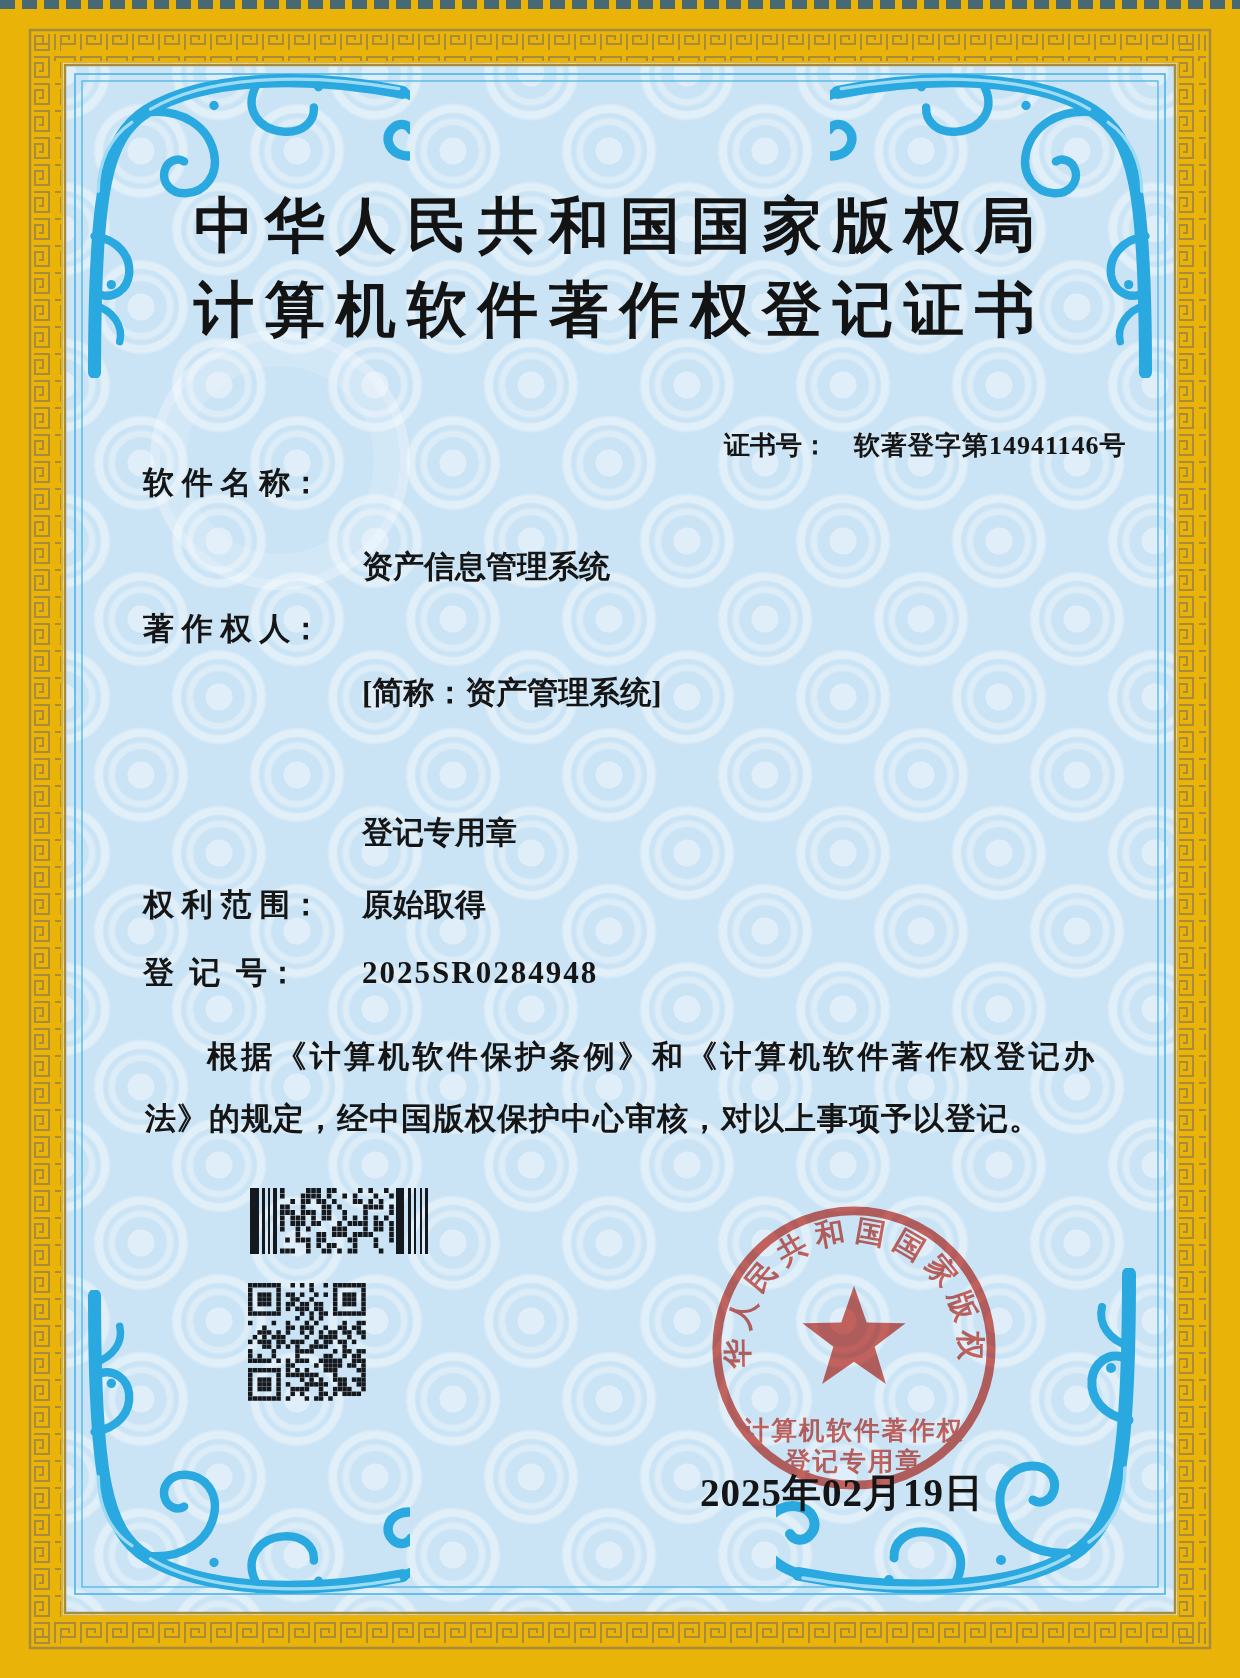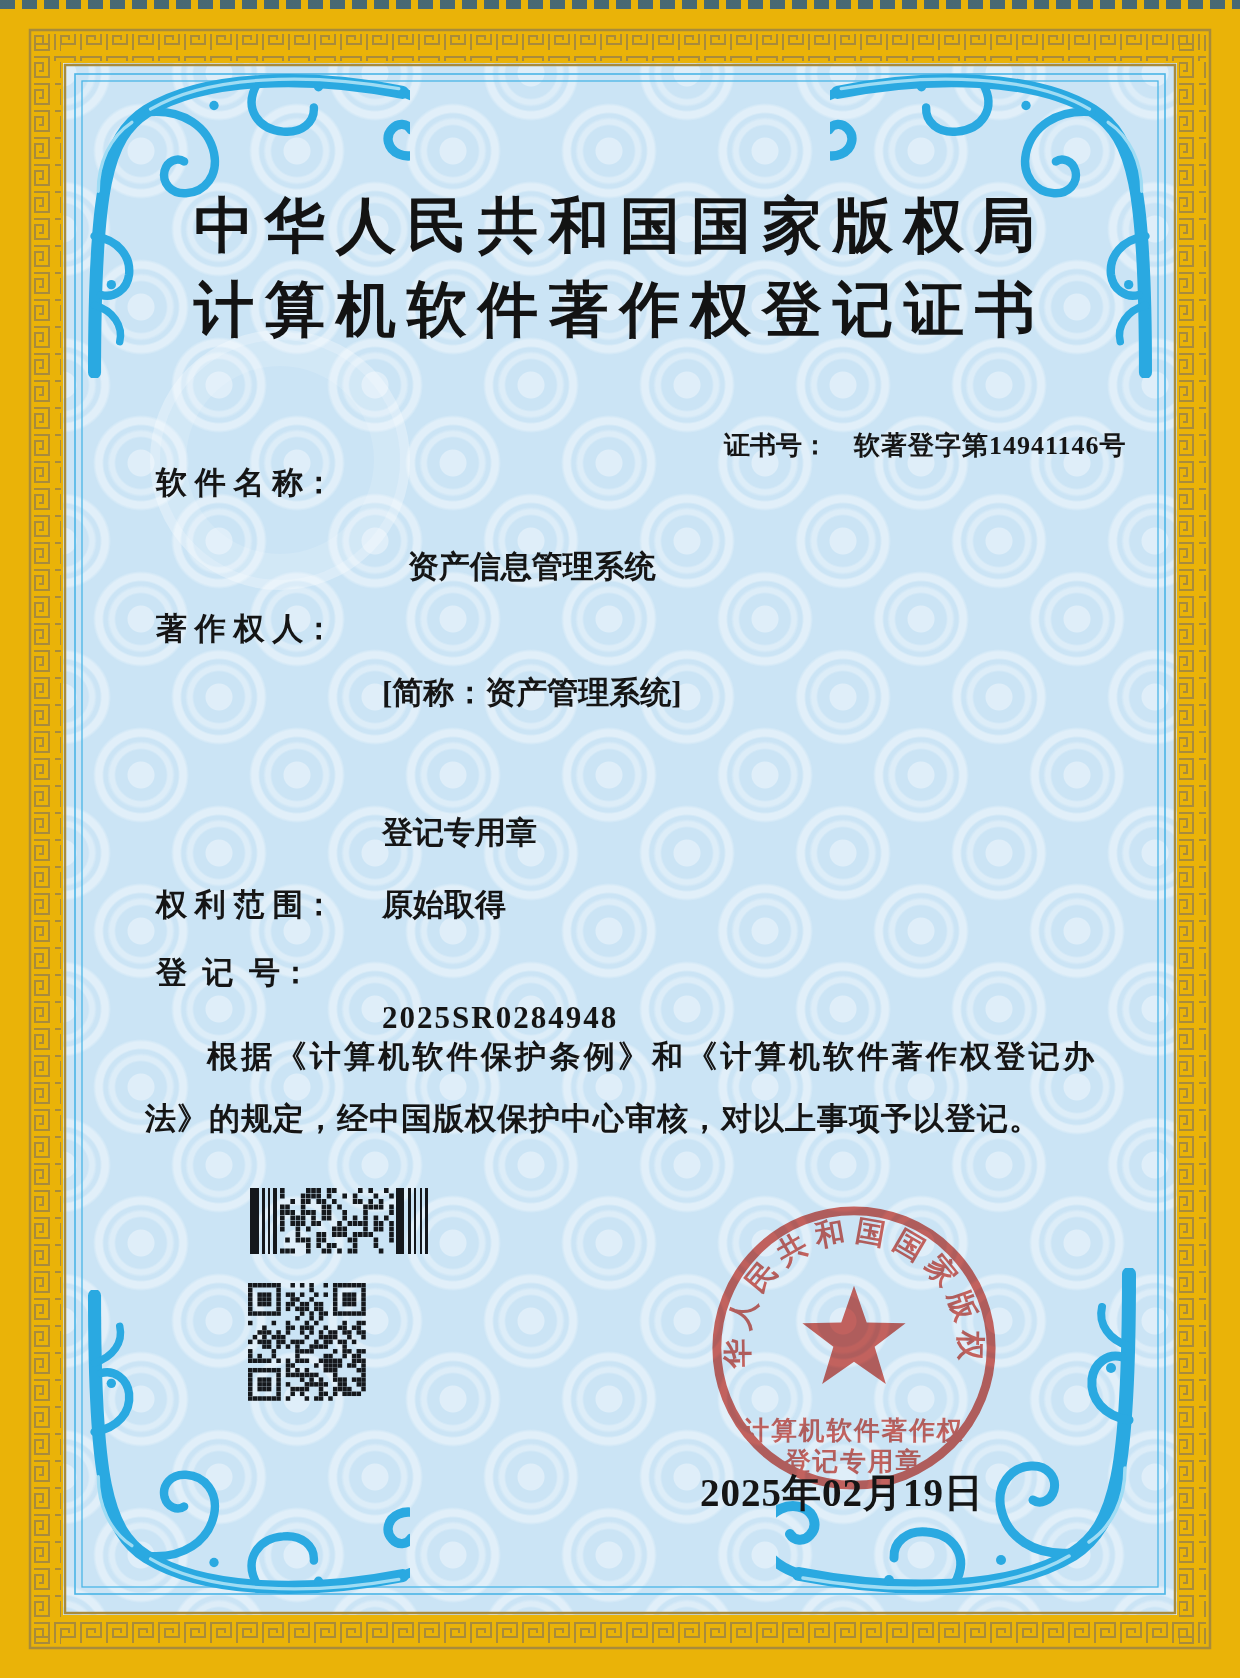--- a/index.html
+++ b/index.html
@@ -28,30 +28,30 @@
   .cnr.tl{left:74px;top:70px;}
   .cnr.tr{right:74px;top:70px;transform:scaleX(-1);}
   .cnr.bl{left:74px;bottom:80px;transform:scaleY(-1);}
   .cnr.br{right:74px;bottom:80px;transform:scale(-1,-1);width:390px;height:330px;}
   .title{position:absolute;left:0;width:100%;text-align:center;font-weight:700;
     font-size:60px;letter-spacing:11px;color:#131313;}
   .title.l1{top:186px;}
   .title.l2{top:270px;}
   .certno{position:absolute;left:724px;top:392px;font-size:26px;font-weight:700;white-space:pre;margin-top:36px;}
   .certno .v{margin-left:26px;letter-spacing:1px;}
-  .f-label{position:absolute;left:156px;font-size:31px;font-weight:700;white-space:pre;}
-  .f-value{position:absolute;left:382px;font-size:31px;font-weight:700;line-height:42px;white-space:pre;text-align:center;}
+  .f-label{position:absolute;left:143px;font-size:31px;font-weight:700;white-space:pre;}
+  .f-value{position:absolute;left:362px;font-size:31px;font-weight:700;line-height:42px;white-space:pre;}
   .para{position:absolute;left:145px;top:1026px;width:950px;font-size:31px;font-weight:600;
     line-height:62px;text-indent:2em;text-align:justify;letter-spacing:1px;}
   .barcode{position:absolute;left:250px;top:1188px;}
   .qr{position:absolute;left:248px;top:1283px;}
   .seal{position:absolute;left:706px;top:1200px;width:296px;height:296px;opacity:.9;mix-blend-mode:multiply;}
   .date{position:absolute;left:700px;top:1466px;width:320px;text-align:left;
     font-size:39px;font-weight:600;letter-spacing:1px;}
-  .mono-num{letter-spacing:2px;margin-top:45px;}
+  .mono-num{letter-spacing:2px;}
 </style>
 </head>
 <body>
 
 <div class="page">
 
   <div class="paper"></div>
   <div class="ghost-ring"></div>
   <div class="top-edge"></div>
 

